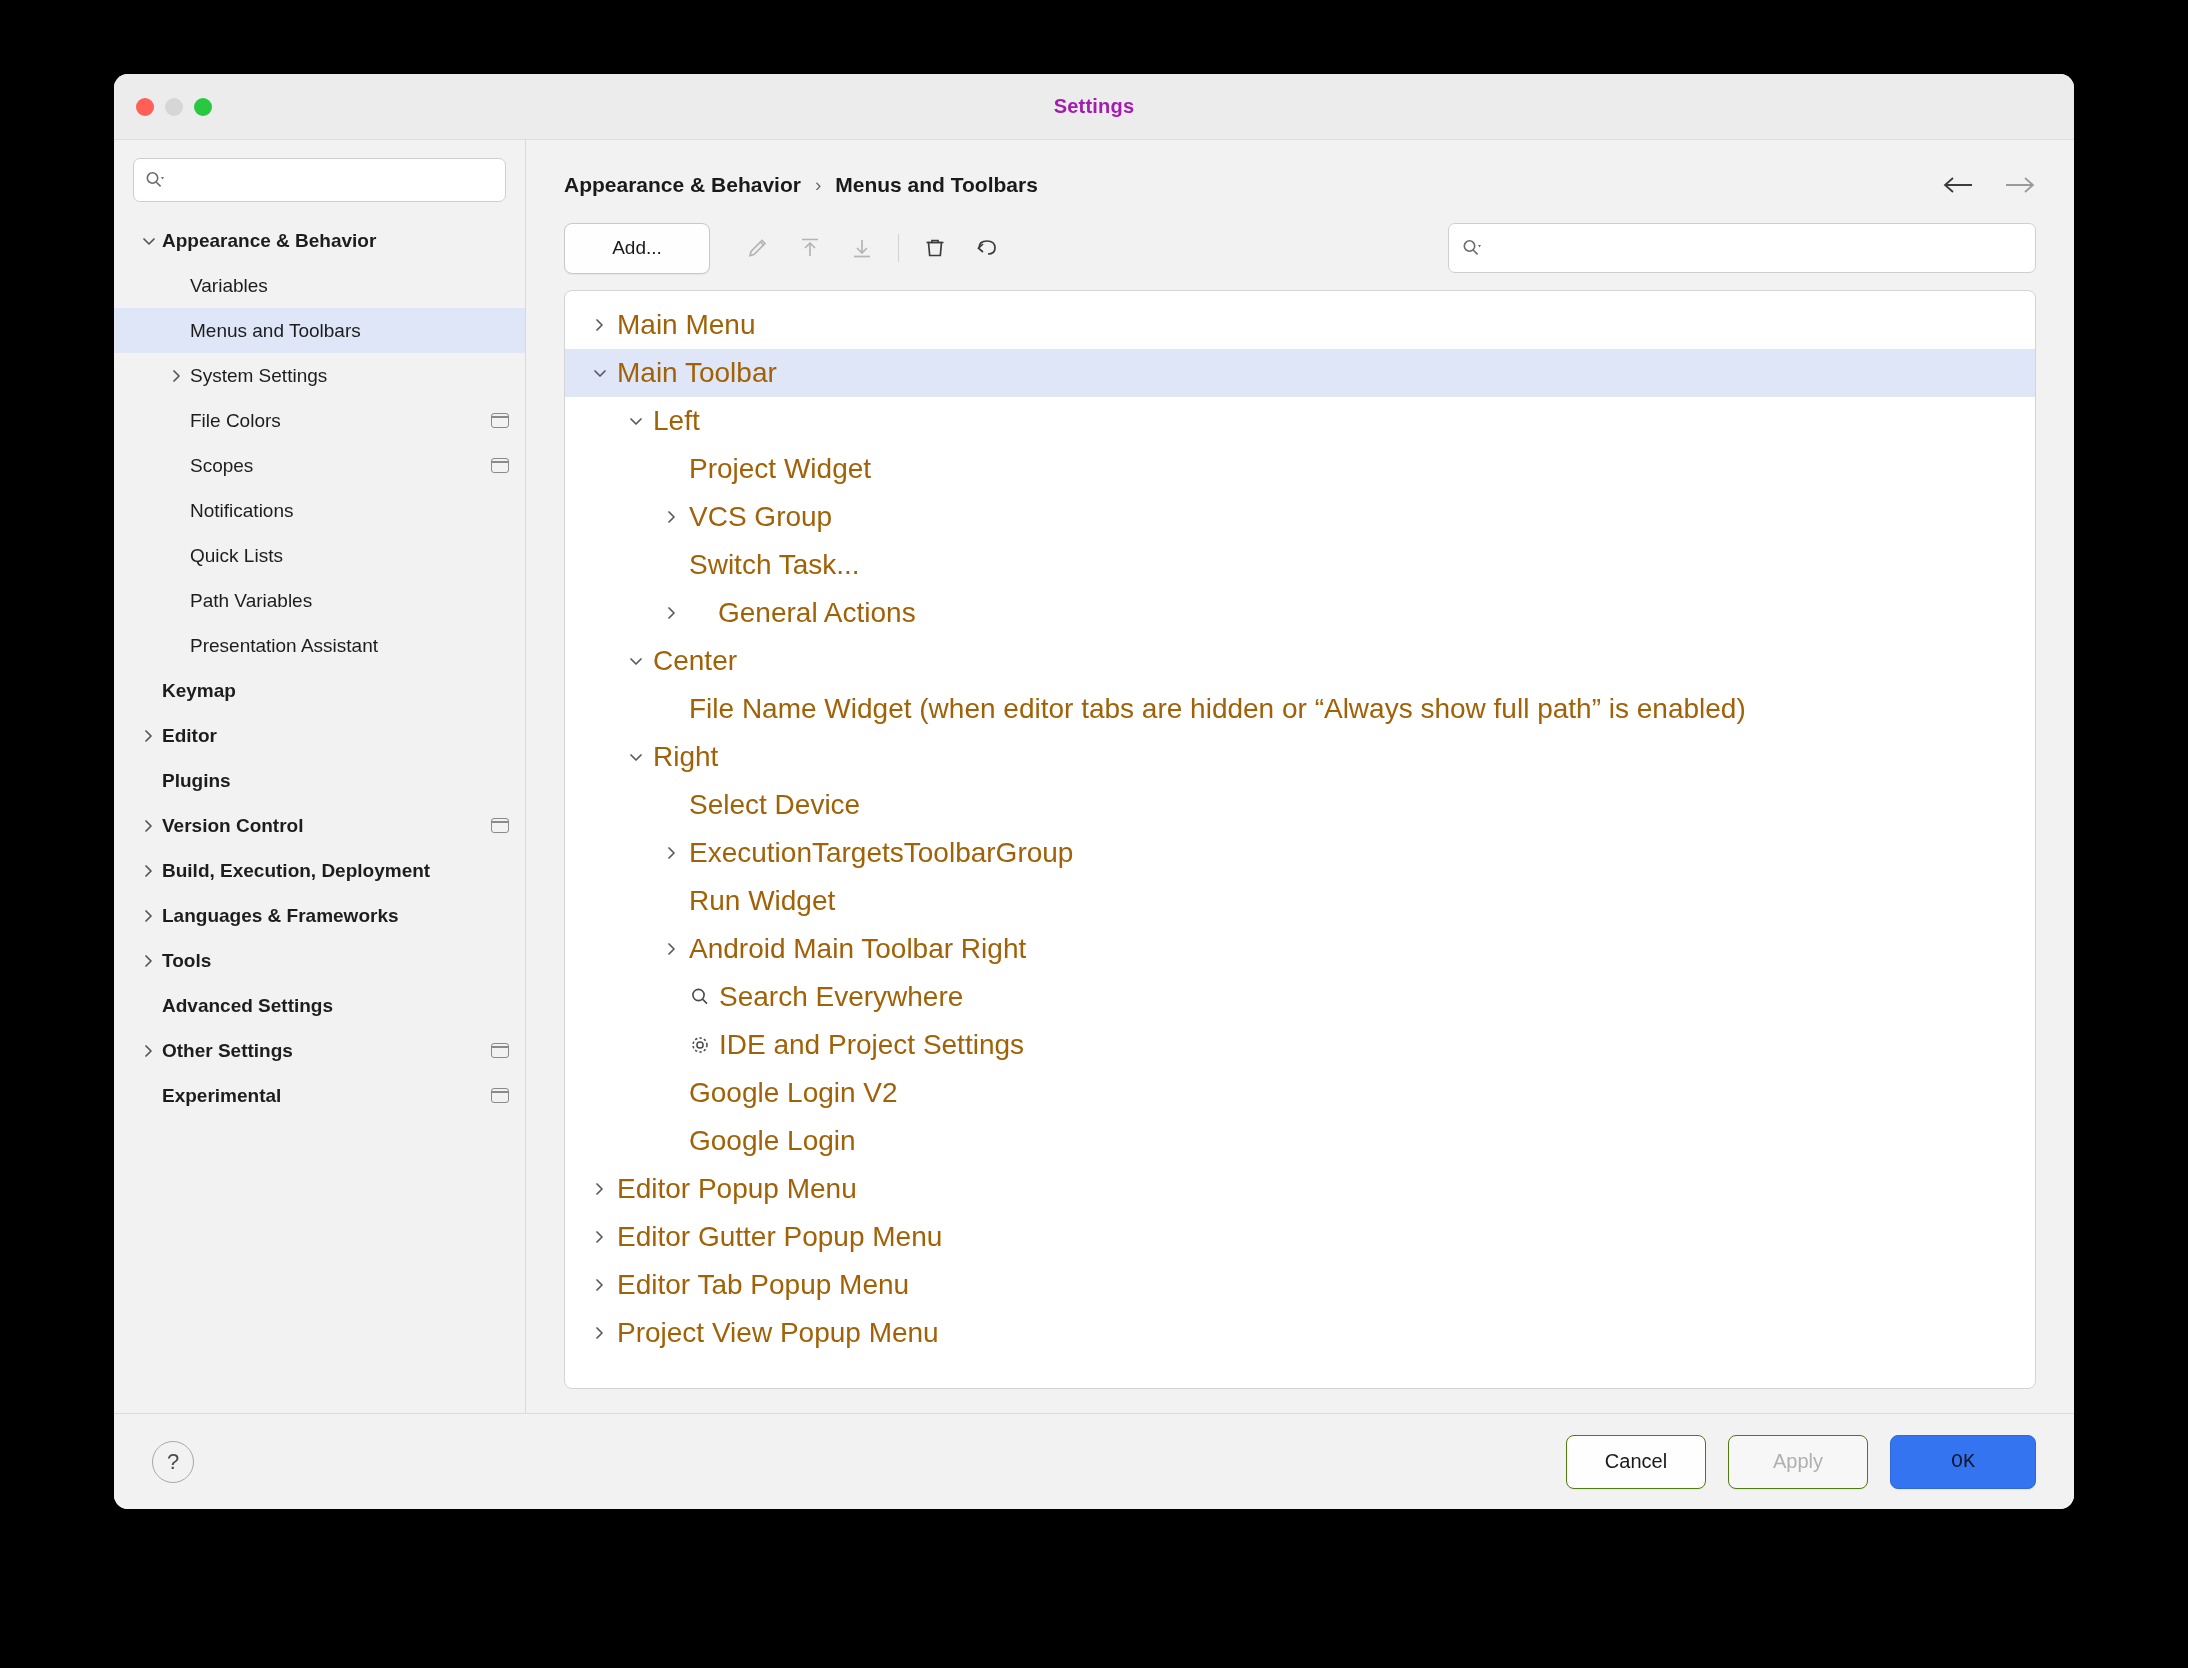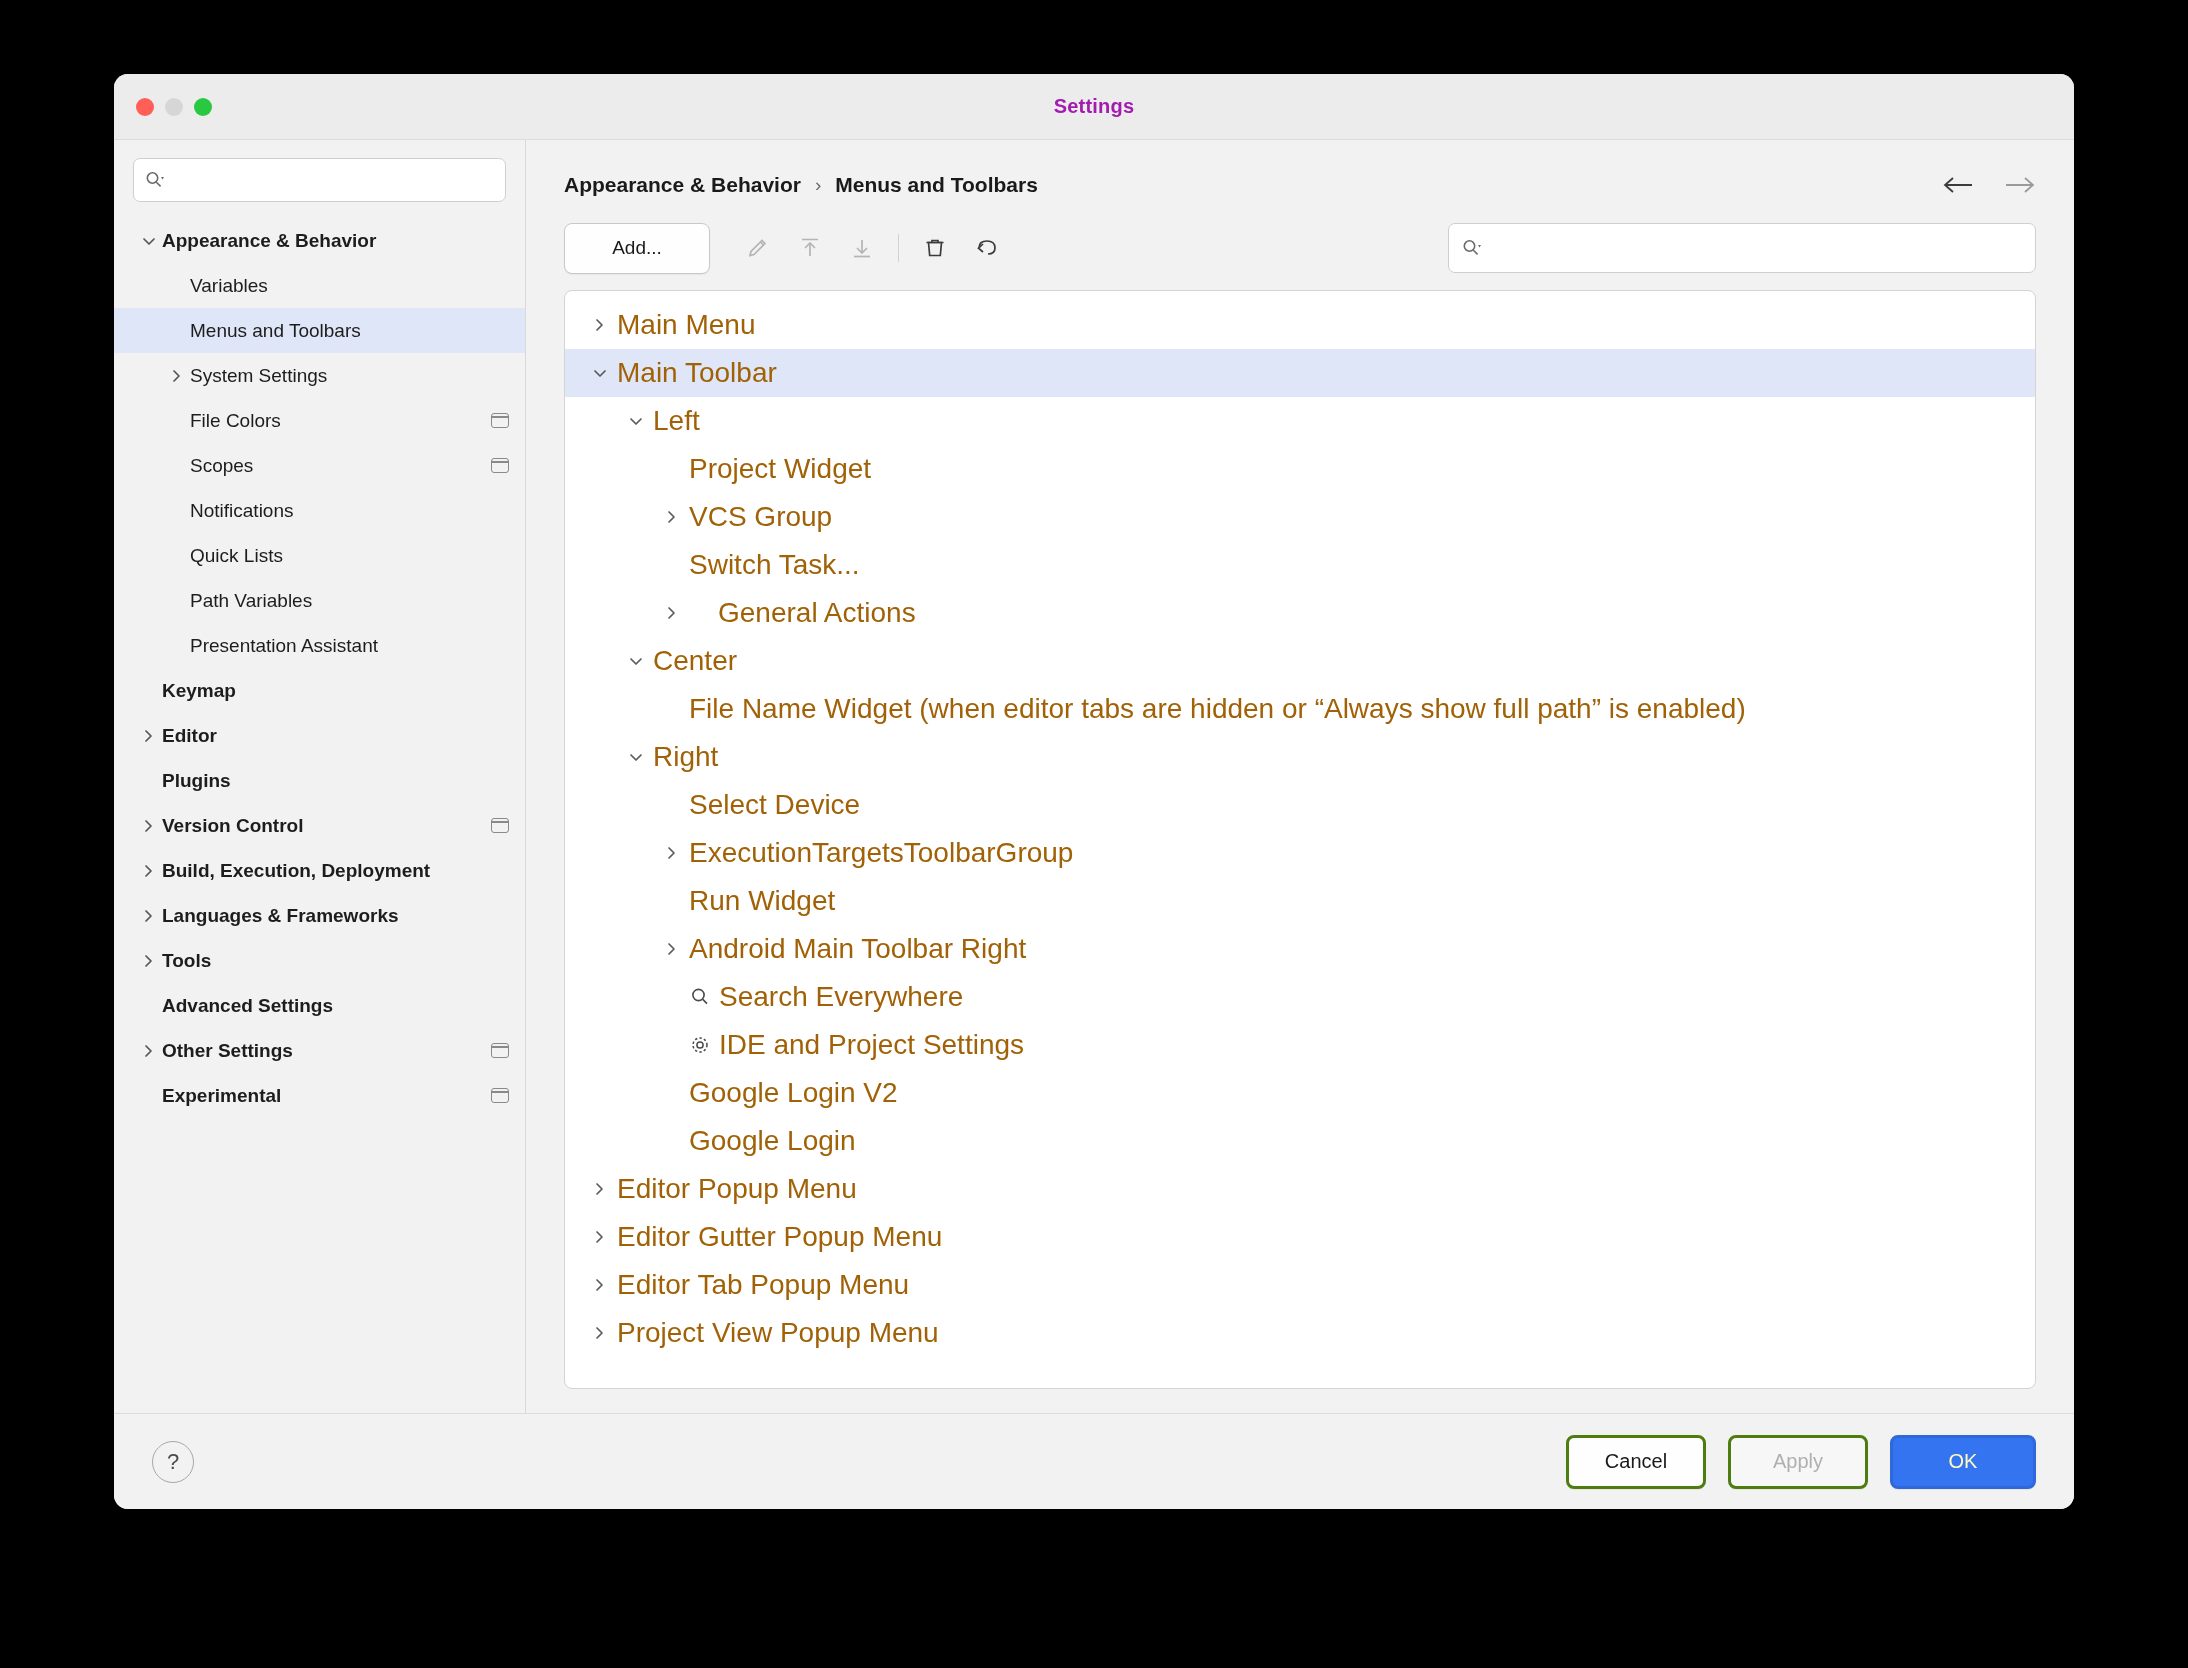--- a/index.html
+++ b/index.html
@@ -236,31 +236,32 @@
     display: flex;
     align-items: center;
     gap: 22px;
   }
   .fbtn {
     height: 54px;
     min-width: 140px;
     border-radius: 8px;
     font-size: 20px;
     display: flex; align-items: center; justify-content: center;
-    border: 3px solid #4d7c0f;
+    border: 1px solid #4d7c0f;
     background: #fefefe;
     color: #1a1a1a;
     box-shadow: 0 1px 1px rgba(0,0,0,0.05);
   }
   .fbtn.disabled { color: #b0b0b0; background: #f7f7f7; }
   .fbtn.primary {
     background: #3574f0;
     border-color: #2f68da;
-    color: #fef9c3;
+    color: #0f172a;
     min-width: 146px;
+    font-family: Liberation Mono, monospace;
   }
 </style>
 </head>
 <body>
 
 <div class="window">
 
   <div class="titlebar">
     <div class="traffic">
       <div class="dot red"></div>

